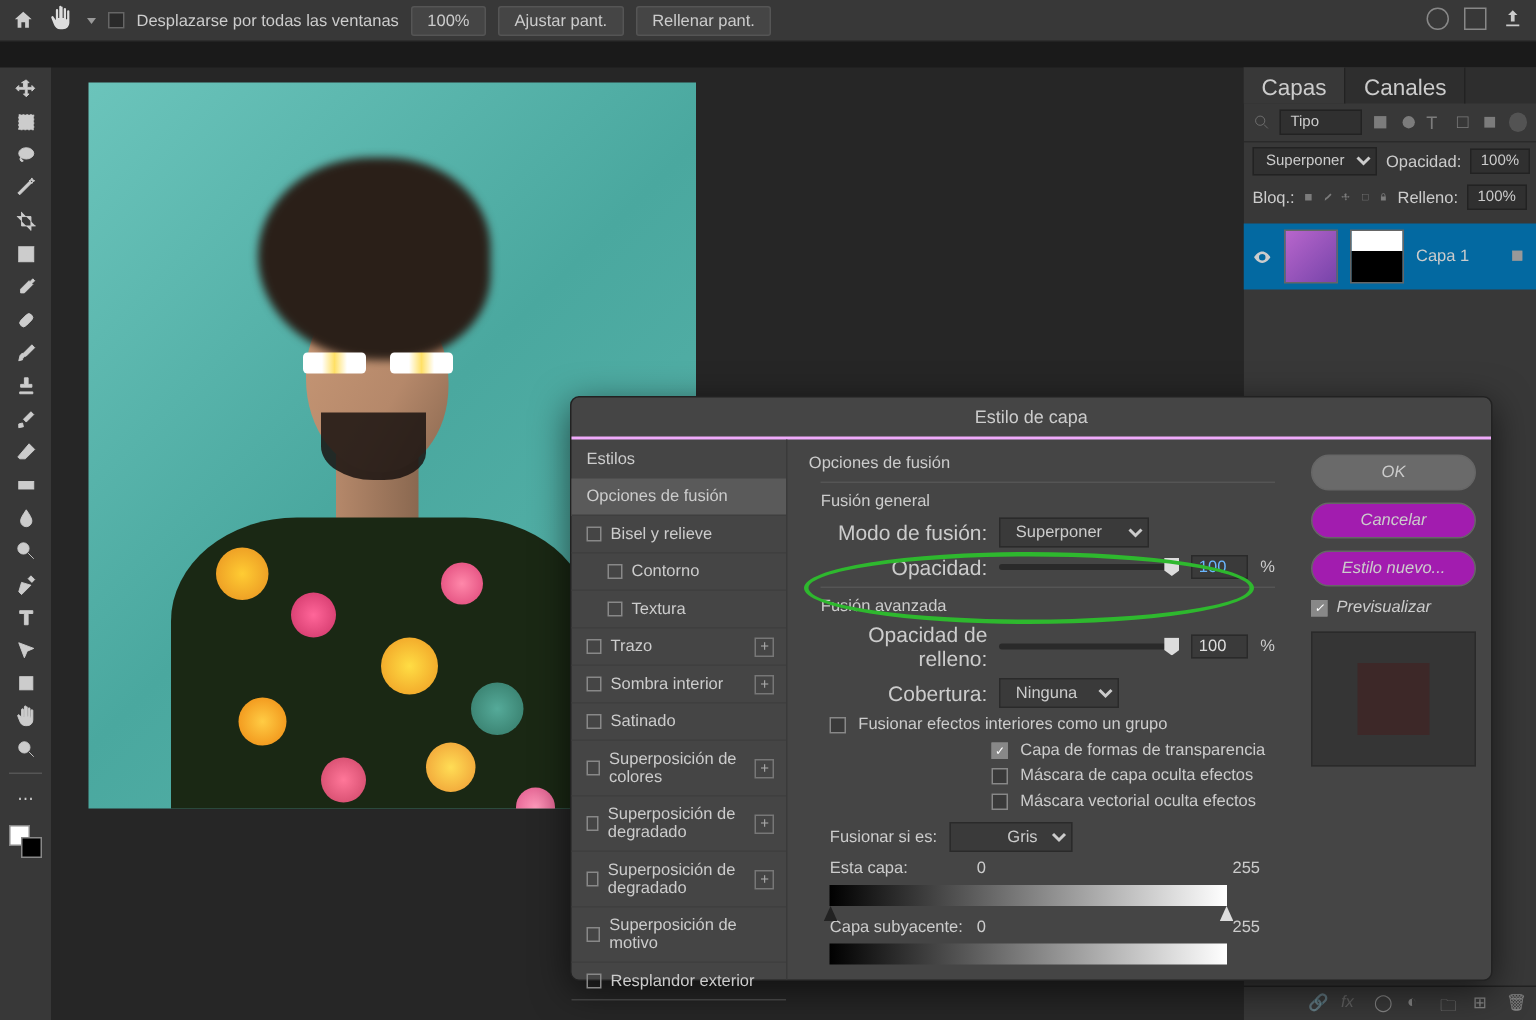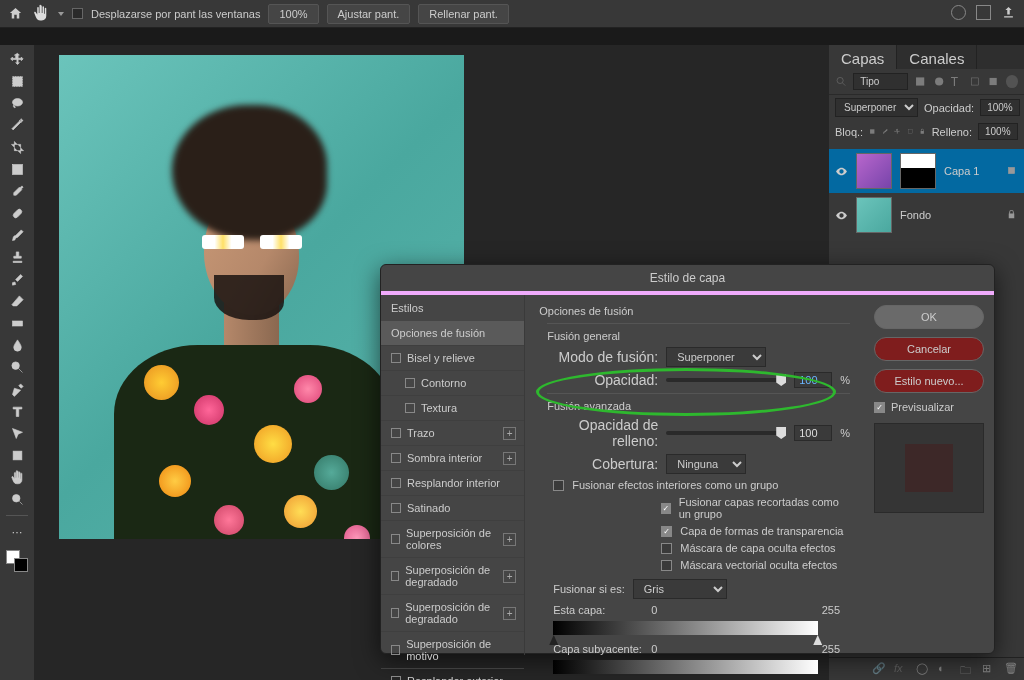--- a/index.html
+++ b/index.html
@@ -63,21 +63,21 @@
 .th1{background:linear-gradient(135deg,#b866cc,#7744aa);}
 .th1b{background:linear-gradient(180deg,#fff 40%,#000 40%);}
 .th2{background:linear-gradient(135deg,#6bc4bb,#4aa89f);}
 .layer-name{font-size:11px;}
 .lock{margin-left:auto;width:12px;height:12px;}
 .lock svg{width:11px;height:11px;fill:#999;}
 .panel-bottom{margin-top:auto;display:flex;justify-content:flex-end;gap:8px;padding:4px 6px;border-top:1px solid #222;}
 .pbicon{width:14px;height:14px;opacity:0.5;}
 
 .dialog{position:absolute;left:380px;top:264px;width:615px;height:390px;background:#454545;border:1px solid #222;box-shadow:0 6px 25px rgba(0,0,0,0.6);border-radius:6px;}
-.dialog-title{text-align:center;padding:6px;font-size:12px;border-bottom:4px solid #f0abfc;}
+.dialog-title{text-align:center;padding:6px;font-size:12px;border-bottom:2px solid #f0abfc;}
 .dialog-body{display:flex;height:360px;}
 .dl-left{width:170px;border-right:1px solid #3a3a3a;display:flex;flex-direction:column;}
 .dl-head{padding:7px 10px;font-size:11px;}
 .dl-item{padding:6px 10px;font-size:11px;display:flex;align-items:center;gap:6px;border-bottom:1px solid #3f3f3f;position:relative;}
 .dl-item.sel-item{background:#5a5a5a;}
 .dl-check{width:10px;height:10px;border:1px solid #888;}
 .dl-plus{position:absolute;right:8px;width:13px;height:13px;border:1px solid #777;display:flex;align-items:center;justify-content:center;font-size:10px;color:#aaa;}
 .dl-mid{flex:1;padding:10px 14px;font-size:11px;}
 .sec-title{font-size:11px;margin-bottom:6px;}
 .sub{margin-left:8px;border-top:1px solid #555;padding-top:6px;margin-bottom:4px;font-size:11px;}
@@ -88,40 +88,40 @@
 .sel2{background:#3a3a3a;border:1px solid #2a2a2a;padding:2px 6px;font-size:11px;width:100px;}
 .slider{width:120px;height:4px;background:#2a2a2a;border-radius:2px;position:relative;}
 .slider-handle{position:absolute;right:0;top:-4px;width:10px;height:12px;background:#ddd;clip-path:polygon(0 0,100% 0,100% 70%,50% 100%,0 70%);}
 .chk{width:11px;height:11px;border:1px solid #888;background:#3a3a3a;display:inline-flex;align-items:center;justify-content:center;font-size:9px;}
 .chk.on{background:#888;color:#222;}
 .chk.on::after{content:"✓";color:#fff;font-size:8px;}
 .chks{display:flex;align-items:center;gap:4px;}
 .highlight{position:absolute;border:3px solid #2eb82e;border-radius:50%;width:300px;height:48px;left:536px;top:368px;pointer-events:none;}
 .blend-slider{width:265px;height:14px;background:linear-gradient(90deg,#000,#fff);position:relative;margin:4px 0 8px 14px;}
 .bs-h{position:absolute;width:9px;height:10px;background:#222;top:14px;clip-path:polygon(50% 0,100% 100%,0 100%);}
-.dl-right{width:130px;padding:10px;}
-.dbtn{display:block;width:110px;padding:5px 0;text-align:center;background:#7f1d1d;border:1px solid #666;border-radius:12px;margin-bottom:8px;font-size:11px;cursor:pointer;}
+.dl-right{width:130px;padding:10px;font-style:italic;}
+.dbtn{display:block;width:110px;padding:5px 0;text-align:center;background:#a21caf;border:1px solid #666;border-radius:12px;margin-bottom:8px;font-size:11px;cursor:pointer;}
 .dbtn.primary{background:#6a6a6a;}
 .prev-chk{display:flex;align-items:center;gap:6px;margin-top:6px;font-size:11px;}
 .prev-box{width:110px;height:90px;background:#353535;border:1px solid #2a2a2a;margin-top:10px;display:flex;align-items:center;justify-content:center;}
 .prev-inner{width:48px;height:48px;background:#3d2828;}
 </style>
 </head>
 <body>
 
 <div class="topbar">
   <span class="home"><svg viewBox="0 0 24 24">
         <path d="M12 3l9 8h-3v9h-4v-6H10v6H6v-9H3z"></path>
       </svg></span>
   <span><svg class="hand-icon" viewBox="0 0 24 24">
         <path d="M13 2v10h1V4a1 1 0 112 0v9h1V6a1 1 0 112 0v10c0 3-2 6-6 6h-2c-3 0-5-2-6-5l-2-5a1 1 0 112-1l2 3V5a1 1 0 112 0v7h1V2a1 1 0 112 0z"></path>
       </svg></span>
   <span class="dropdown-arrow"></span>
   <span class="tb-check"></span>
-  <span class="tb-text">Desplazarse por pant las ventanas</span>
+  <span class="tb-text">Desplazarse por todas las ventanas</span>
   <span class="tb-btn">100%</span>
   <span class="tb-btn">Ajustar pant.</span>
   <span class="tb-btn">Rellenar pant.</span>
   <div class="tb-right">
     <span class="ricon" style="border-radius:50%;"></span>
     <span class="ricon"></span>
     <span class="share-icon"><svg viewBox="0 0 24 24">
           <path d="M12 3l5 5h-3v7h-4V8H7l5-5zM5 18h14v2H5z"></path>
         </svg></span>
   </div>
@@ -330,30 +330,20 @@
         <span class="eye"><svg viewBox="0 0 24 24">
               <path d="M12 5c5 0 9 5 10 7-1 2-5 7-10 7S3 14 2 12c1-2 5-7 10-7zm0 3a4 4 0 100 8 4 4 0 000-8z"></path>
             </svg></span>
         <div class="thumb th1"></div>
         <div class="thumb th1b"></div>
         <span class="layer-name">Capa 1</span>
         <span class="lock"><svg viewBox="0 0 24 24" fill="none" stroke="#999">
               <rect x="5" y="5" width="14" height="14"></rect>
             </svg></span>
       </div>
-      <div class="layer">
-        <span class="eye"><svg viewBox="0 0 24 24">
-              <path d="M12 5c5 0 9 5 10 7-1 2-5 7-10 7S3 14 2 12c1-2 5-7 10-7zm0 3a4 4 0 100 8 4 4 0 000-8z"></path>
-            </svg></span>
-        <div class="thumb th2"></div>
-        <span class="layer-name">Fondo</span>
-        <span class="lock"><svg viewBox="0 0 24 24">
-              <path d="M7 10V7a5 5 0 1110 0v3h1v10H6V10zm2 0h6V7a3 3 0 00-6 0z"></path>
-            </svg></span>
-      </div>
     </div>
     <div class="panel-bottom">
       <span class="pbicon">🔗</span>
       <span class="pbicon" style="font-style:italic;font-size:11px;color:#888;">fx</span>
       <span class="pbicon">◯</span>
       <span class="pbicon">◐</span>
       <span class="pbicon">🗀</span>
       <span class="pbicon">⊞</span>
       <span class="pbicon">🗑</span>
     </div>
@@ -385,24 +375,20 @@
           <span>Trazo</span>
           <span class="dl-plus">+</span>
         </div>
       <div class="dl-item">
           <span class="dl-check"></span>
           <span>Sombra interior</span>
           <span class="dl-plus">+</span>
         </div>
       <div class="dl-item">
           <span class="dl-check"></span>
-          <span>Resplandor interior</span>
-        </div>
-      <div class="dl-item">
-          <span class="dl-check"></span>
           <span>Satinado</span>
         </div>
       <div class="dl-item">
           <span class="dl-check"></span>
           <span>Superposición de colores</span>
           <span class="dl-plus">+</span>
         </div>
       <div class="dl-item">
           <span class="dl-check"></span>
           <span>Superposición de degradado</span>
@@ -451,37 +437,33 @@
       <div class="frow">
         <label>Cobertura:</label>
         <select class="sel2" style="width:80px;"><option>Ninguna</option></select>
       </div>
       <div class="frow" style="">
           <span class="chk"></span>
           <span>Fusionar efectos interiores como un grupo</span>
         </div>
       <div class="frow" style="margin-left:122px;">
           <span class="chk on"></span>
-          <span>Fusionar capas recortadas como un grupo</span>
-        </div>
-      <div class="frow" style="margin-left:122px;">
-          <span class="chk on"></span>
           <span>Capa de formas de transparencia</span>
         </div>
       <div class="frow" style="margin-left:122px;">
           <span class="chk"></span>
           <span>Máscara de capa oculta efectos</span>
         </div>
       <div class="frow" style="margin-left:122px;">
           <span class="chk"></span>
           <span>Máscara vectorial oculta efectos</span>
         </div>
       <div class="frow" style="margin-top:8px;">
         <span>Fusionar si es:</span>
-        <select class="sel2" style="width:94px;"><option>Gris</option></select>
+        <select class="sel2" style="width:82px;text-align:right;"><option>Gris</option></select>
       </div>
       <div class="frow">
           <span style="width:90px;">Esta capa:</span>
           <span>0</span>
           <span style="margin-left:auto;margin-right:10px;">255</span>
         </div>
       <div class="blend-slider">
           <div class="bs-h" style="left:-4px;"></div>
           <div class="bs-h" style="right:-4px;background:#ddd;"></div>
         </div>

